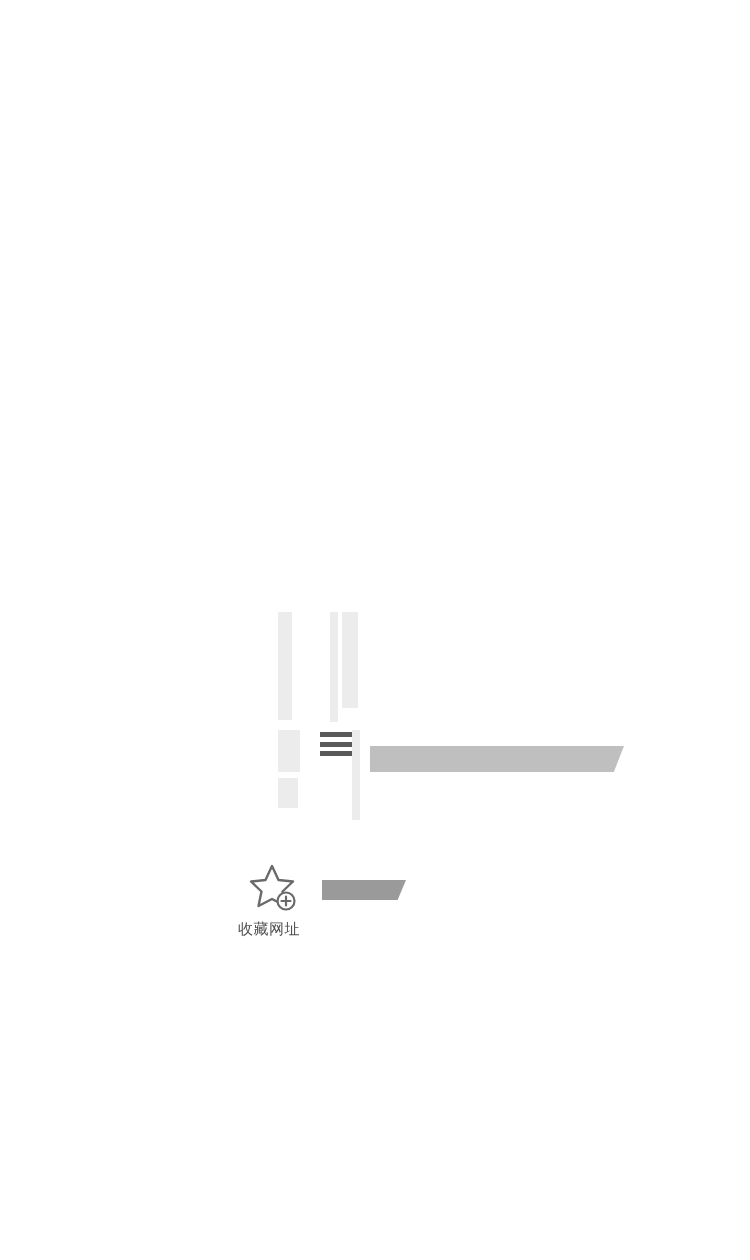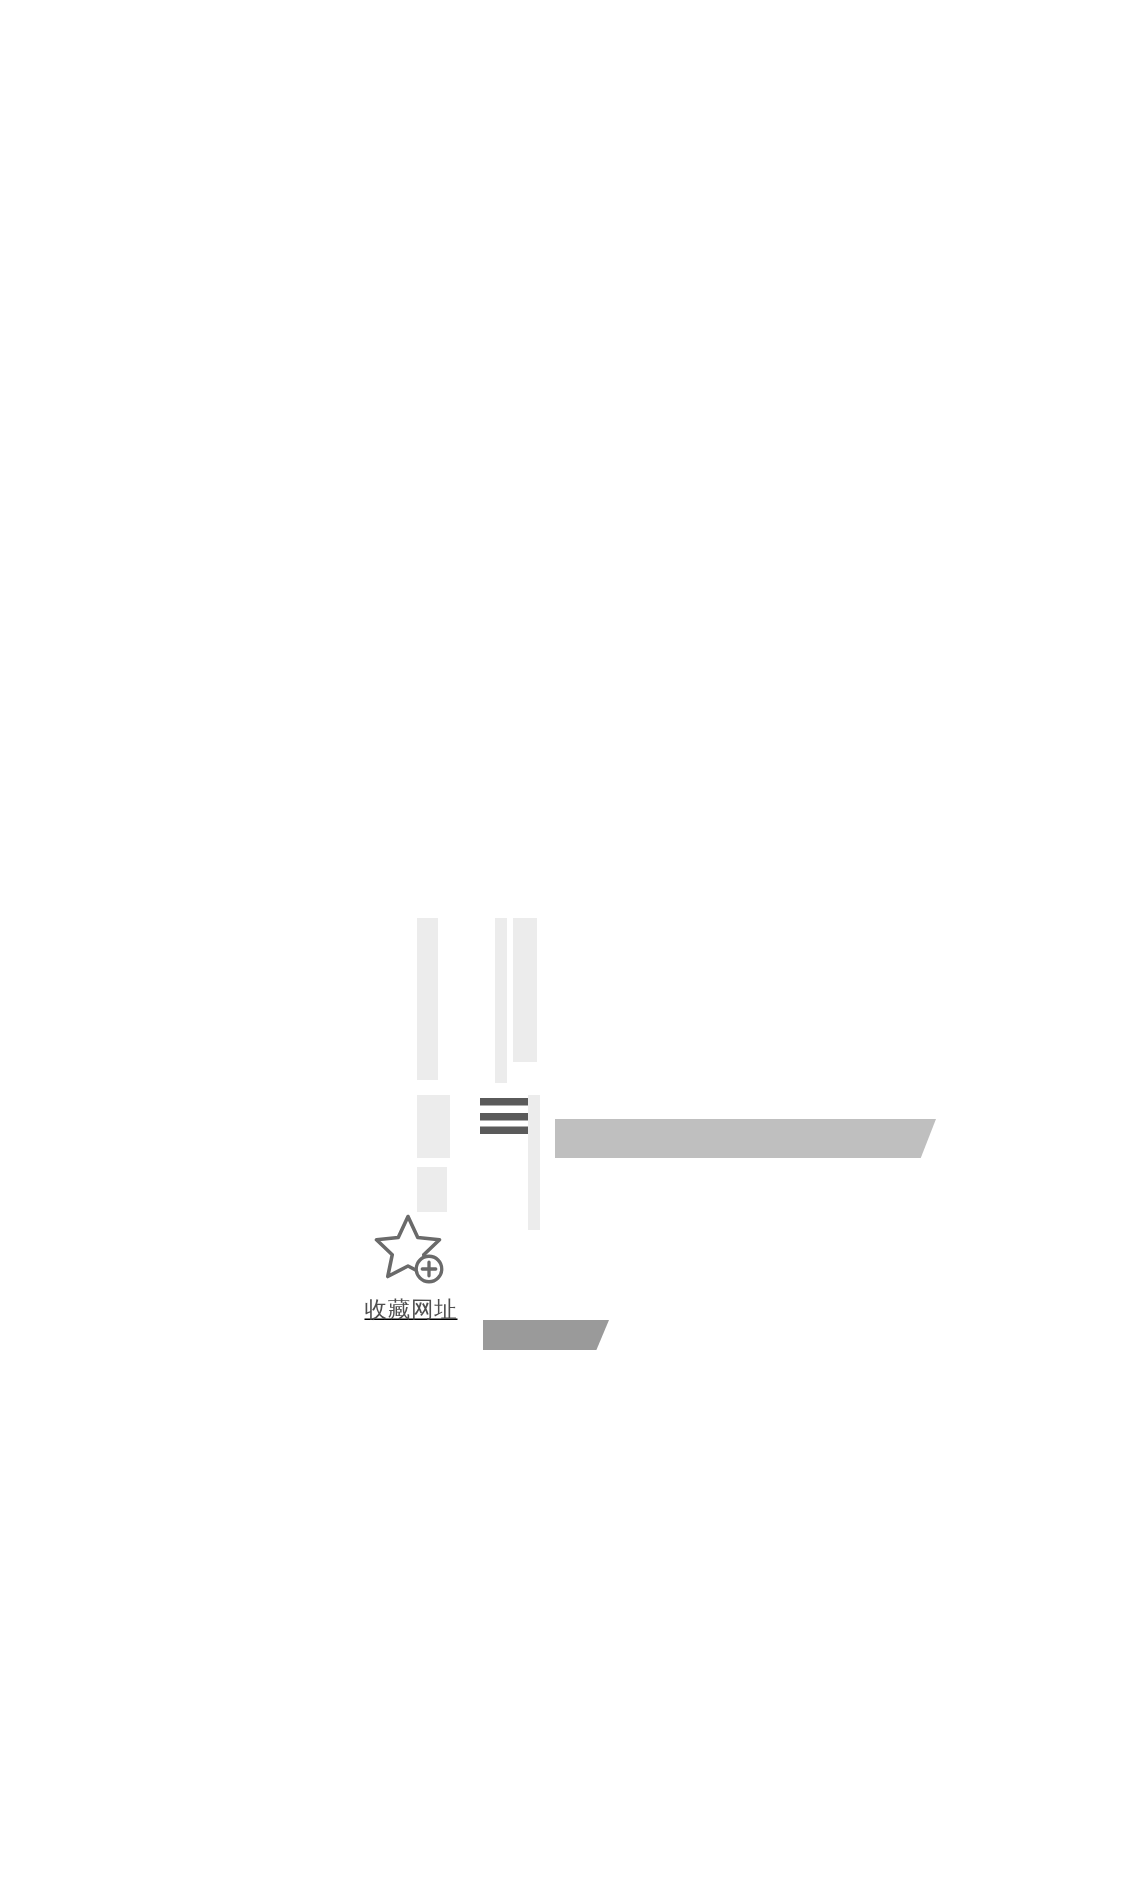--- a/index.html
+++ b/index.html
@@ -71,24 +71,22 @@
     width: 84px;
     height: 20px;
     background: #9a9a9a;
     clip-path: polygon(0 0, 100% 0, 90% 100%, 0 100%);
   }
 
   
   .fav-block {
     position: absolute;
     left: 238px;
-    top: 808px;
+    top: 863px;
     width: 72px;
-    text-align: center;
-    text-decoration: underline;
   }
   .fav-icon {
     width: 54px;
     height: 52px;
     margin: 0 auto;
     display: block;
   }
   .fav-label {
     margin-top: 4px;
     font-size: 15px;

